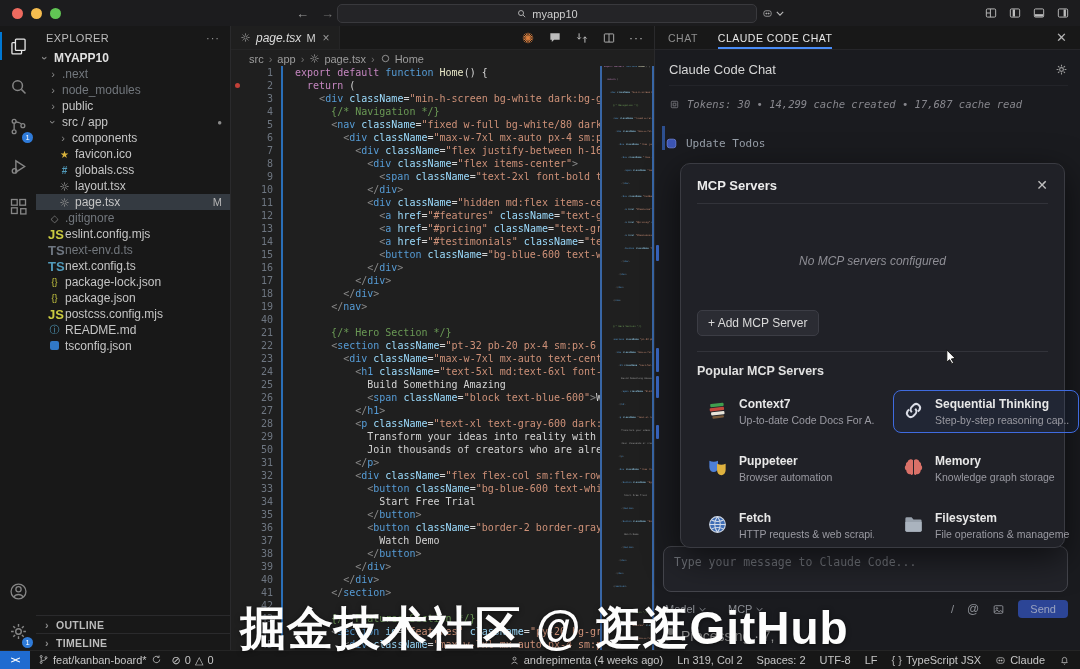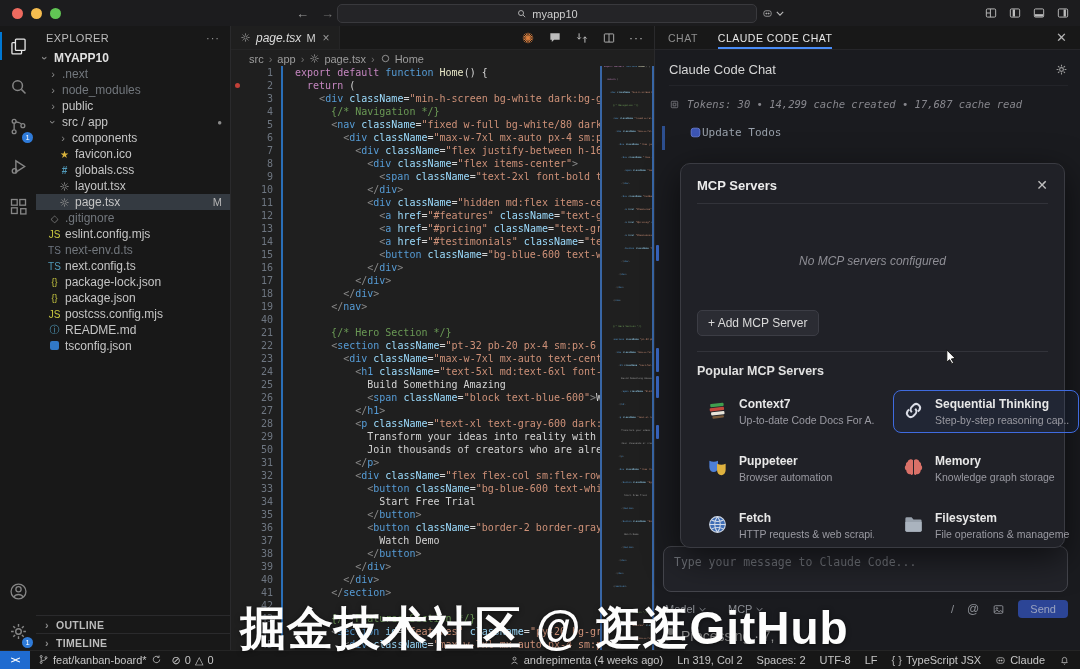--- a/index.html
+++ b/index.html
@@ -32,21 +32,21 @@
   
   .sidebar{width:194px;background:#181818;border-right:1px solid #2a2a2c;position:relative;flex:none}
   .exphead{height:24px;display:flex;align-items:center;padding:0 10px;color:#bbb;font-size:11px;letter-spacing:.4px}
   .exphead .more{margin-left:auto;color:#9a9a9a;letter-spacing:1px}
   .trow{height:16px;display:flex;align-items:center;gap:4px;color:#c5c5c5;font-size:12px;white-space:nowrap;cursor:default}
   .trow.sel{background:#343a41}
   .trow.dim{color:#72777d}
   .chev{width:10px;flex:none;color:#8a8a8a;font-size:11px;text-align:center}
   .chev.open{display:inline-block;transform:rotate(90deg)}
   .fi{width:13px;flex:none;font-size:10px;text-align:center}
-  .fi.badge{font-size:10px;font-weight:normal;letter-spacing:0}
+  .fi.badge{font-size:13px;font-weight:bold;letter-spacing:0}
   .fi svg{width:11px;height:11px;margin:0 auto;color:#8a8a8a}
   .rowright{margin-left:auto;margin-right:8px;color:#b5b5b5;font-size:11px}
   .rootrow{font-weight:bold;color:#e0e0e0}
   .sidebottom{position:absolute;bottom:0;left:0;right:0}
   .secrow{height:17px;border-top:1px solid #2a2a2c;display:flex;align-items:center;gap:4px;
           padding-left:6px;font-size:10.5px;font-weight:bold;color:#bcbcbc;letter-spacing:.3px}
   
   .editor{flex:1;position:relative;background:#1f1f1f;min-width:0}
   .tabbar{height:23px;background:#181818;border-bottom:1px solid #252526;display:flex;align-items:center}
   .tab{height:100%;background:#1f1f1f;border-right:1px solid #252526;display:flex;align-items:center;
@@ -79,22 +79,22 @@
   .ctab{font-size:10.5px;letter-spacing:.5px;color:#8f8f8f;height:100%;display:flex;align-items:center;position:relative}
   .ctab.active{color:#e8e8e8}
   .ctab.active::after{content:"";position:absolute;left:0;right:0;bottom:0;height:2px;background:#4a8df8}
   .chead-x{margin-left:auto;color:#b5b5b5;font-size:13px}
   .chattitle{position:absolute;top:36px;left:14px;right:12px;display:flex;align-items:center;
              justify-content:space-between;color:#d6d6d6;font-size:13px;padding-bottom:8px;border-bottom:1px solid #232429}
   .chattitle svg{width:13px;height:13px;color:#9a9a9a}
   .tokens{position:absolute;top:72px;left:14px;display:flex;align-items:center;gap:7px;
           font:italic 10.5px "DejaVu Sans Mono",monospace;color:#87878d}
   .tokens svg{width:11px;height:11px;color:#87878d}
-  .todo{position:absolute;top:100px;left:7px;display:flex;align-items:flex-start;gap:0;
-        border-left:3px solid #2d4f8f;padding-left:24px;height:24px;
+  .todo{position:absolute;top:100px;left:7px;display:flex;align-items:flex-end;gap:8px;
+        border-left:3px solid #2d4f8f;padding-left:0;height:24px;
         font:11px "DejaVu Sans Mono",monospace;color:#98a0aa}
   .todo svg{width:13px;height:13px}
   .deco{position:absolute;left:1px;width:3px;background:#3c6fd4;opacity:.9;border-radius:1px}
   
   .modal{position:absolute;left:25px;top:137px;width:385px;height:385px;background:#202127;
          border:1px solid #3a3b42;border-radius:10px;box-shadow:0 10px 34px rgba(0,0,0,.6);
          z-index:5;padding:0 16px;box-sizing:border-box}
   .modalhead{display:flex;justify-content:space-between;align-items:center;
              padding:13px 0 10px;border-bottom:1px solid #32333a}
   .modalhead .mt{font-size:13px;font-weight:bold;color:#ececec}

